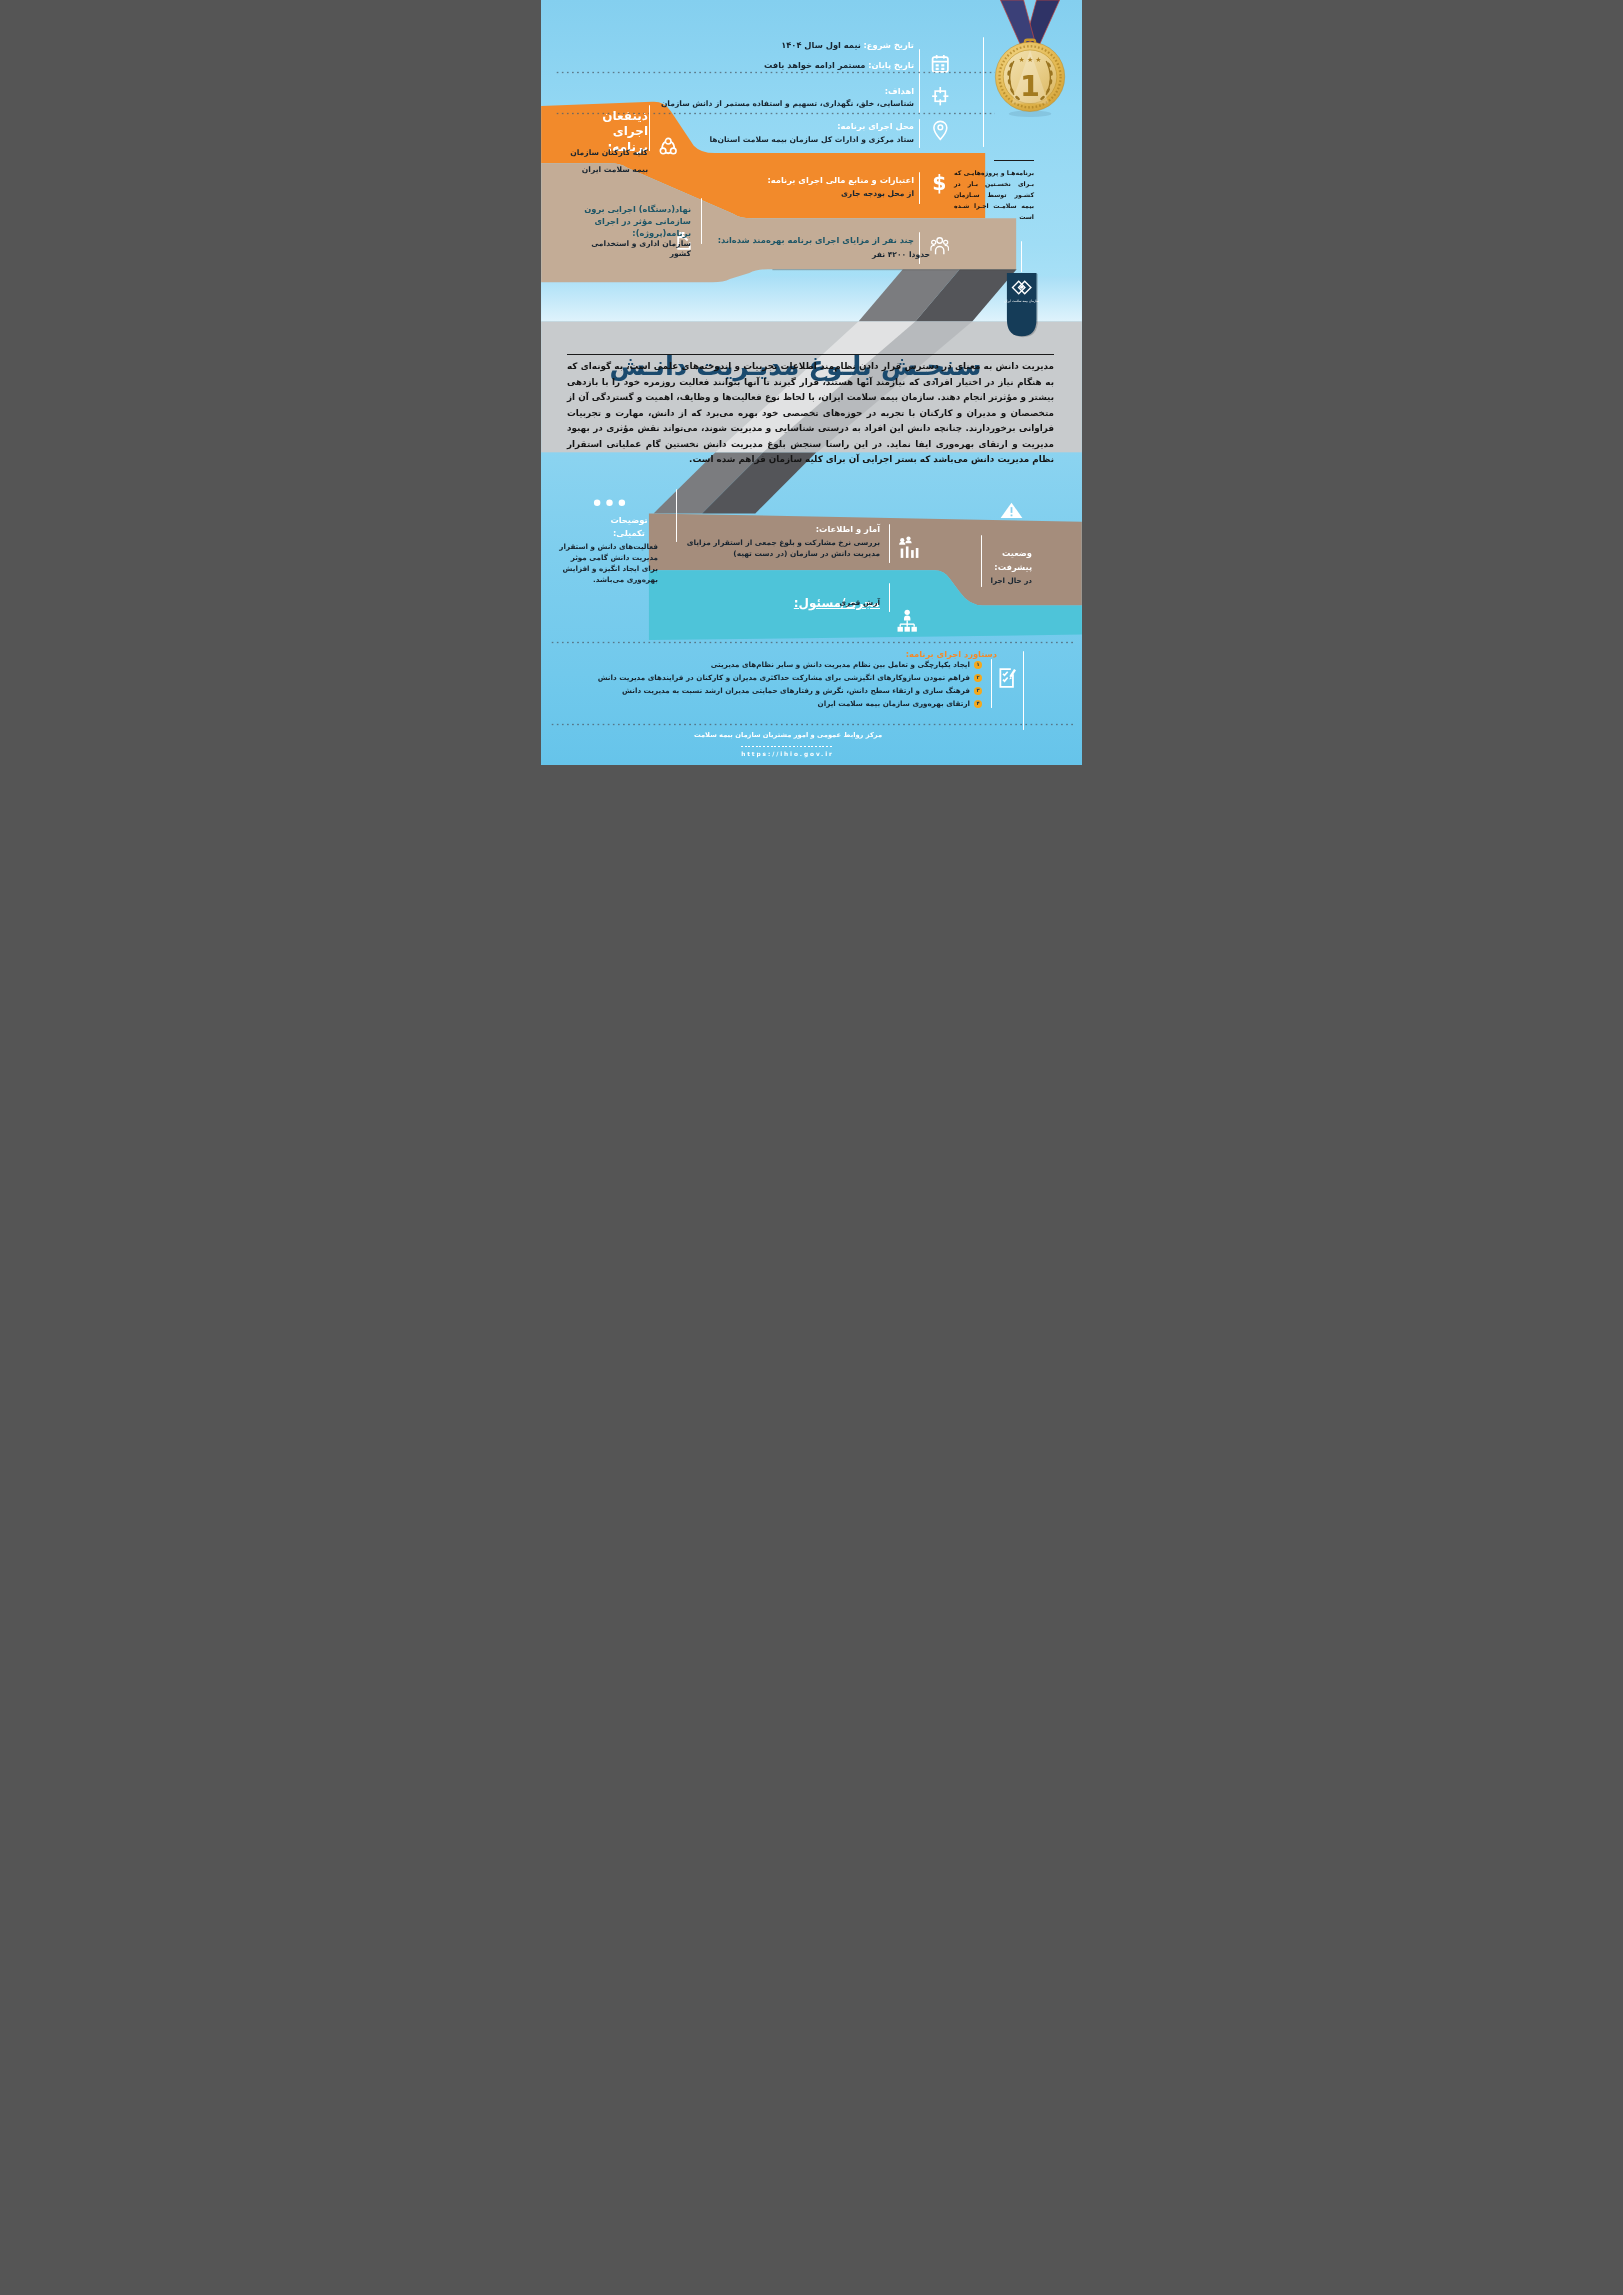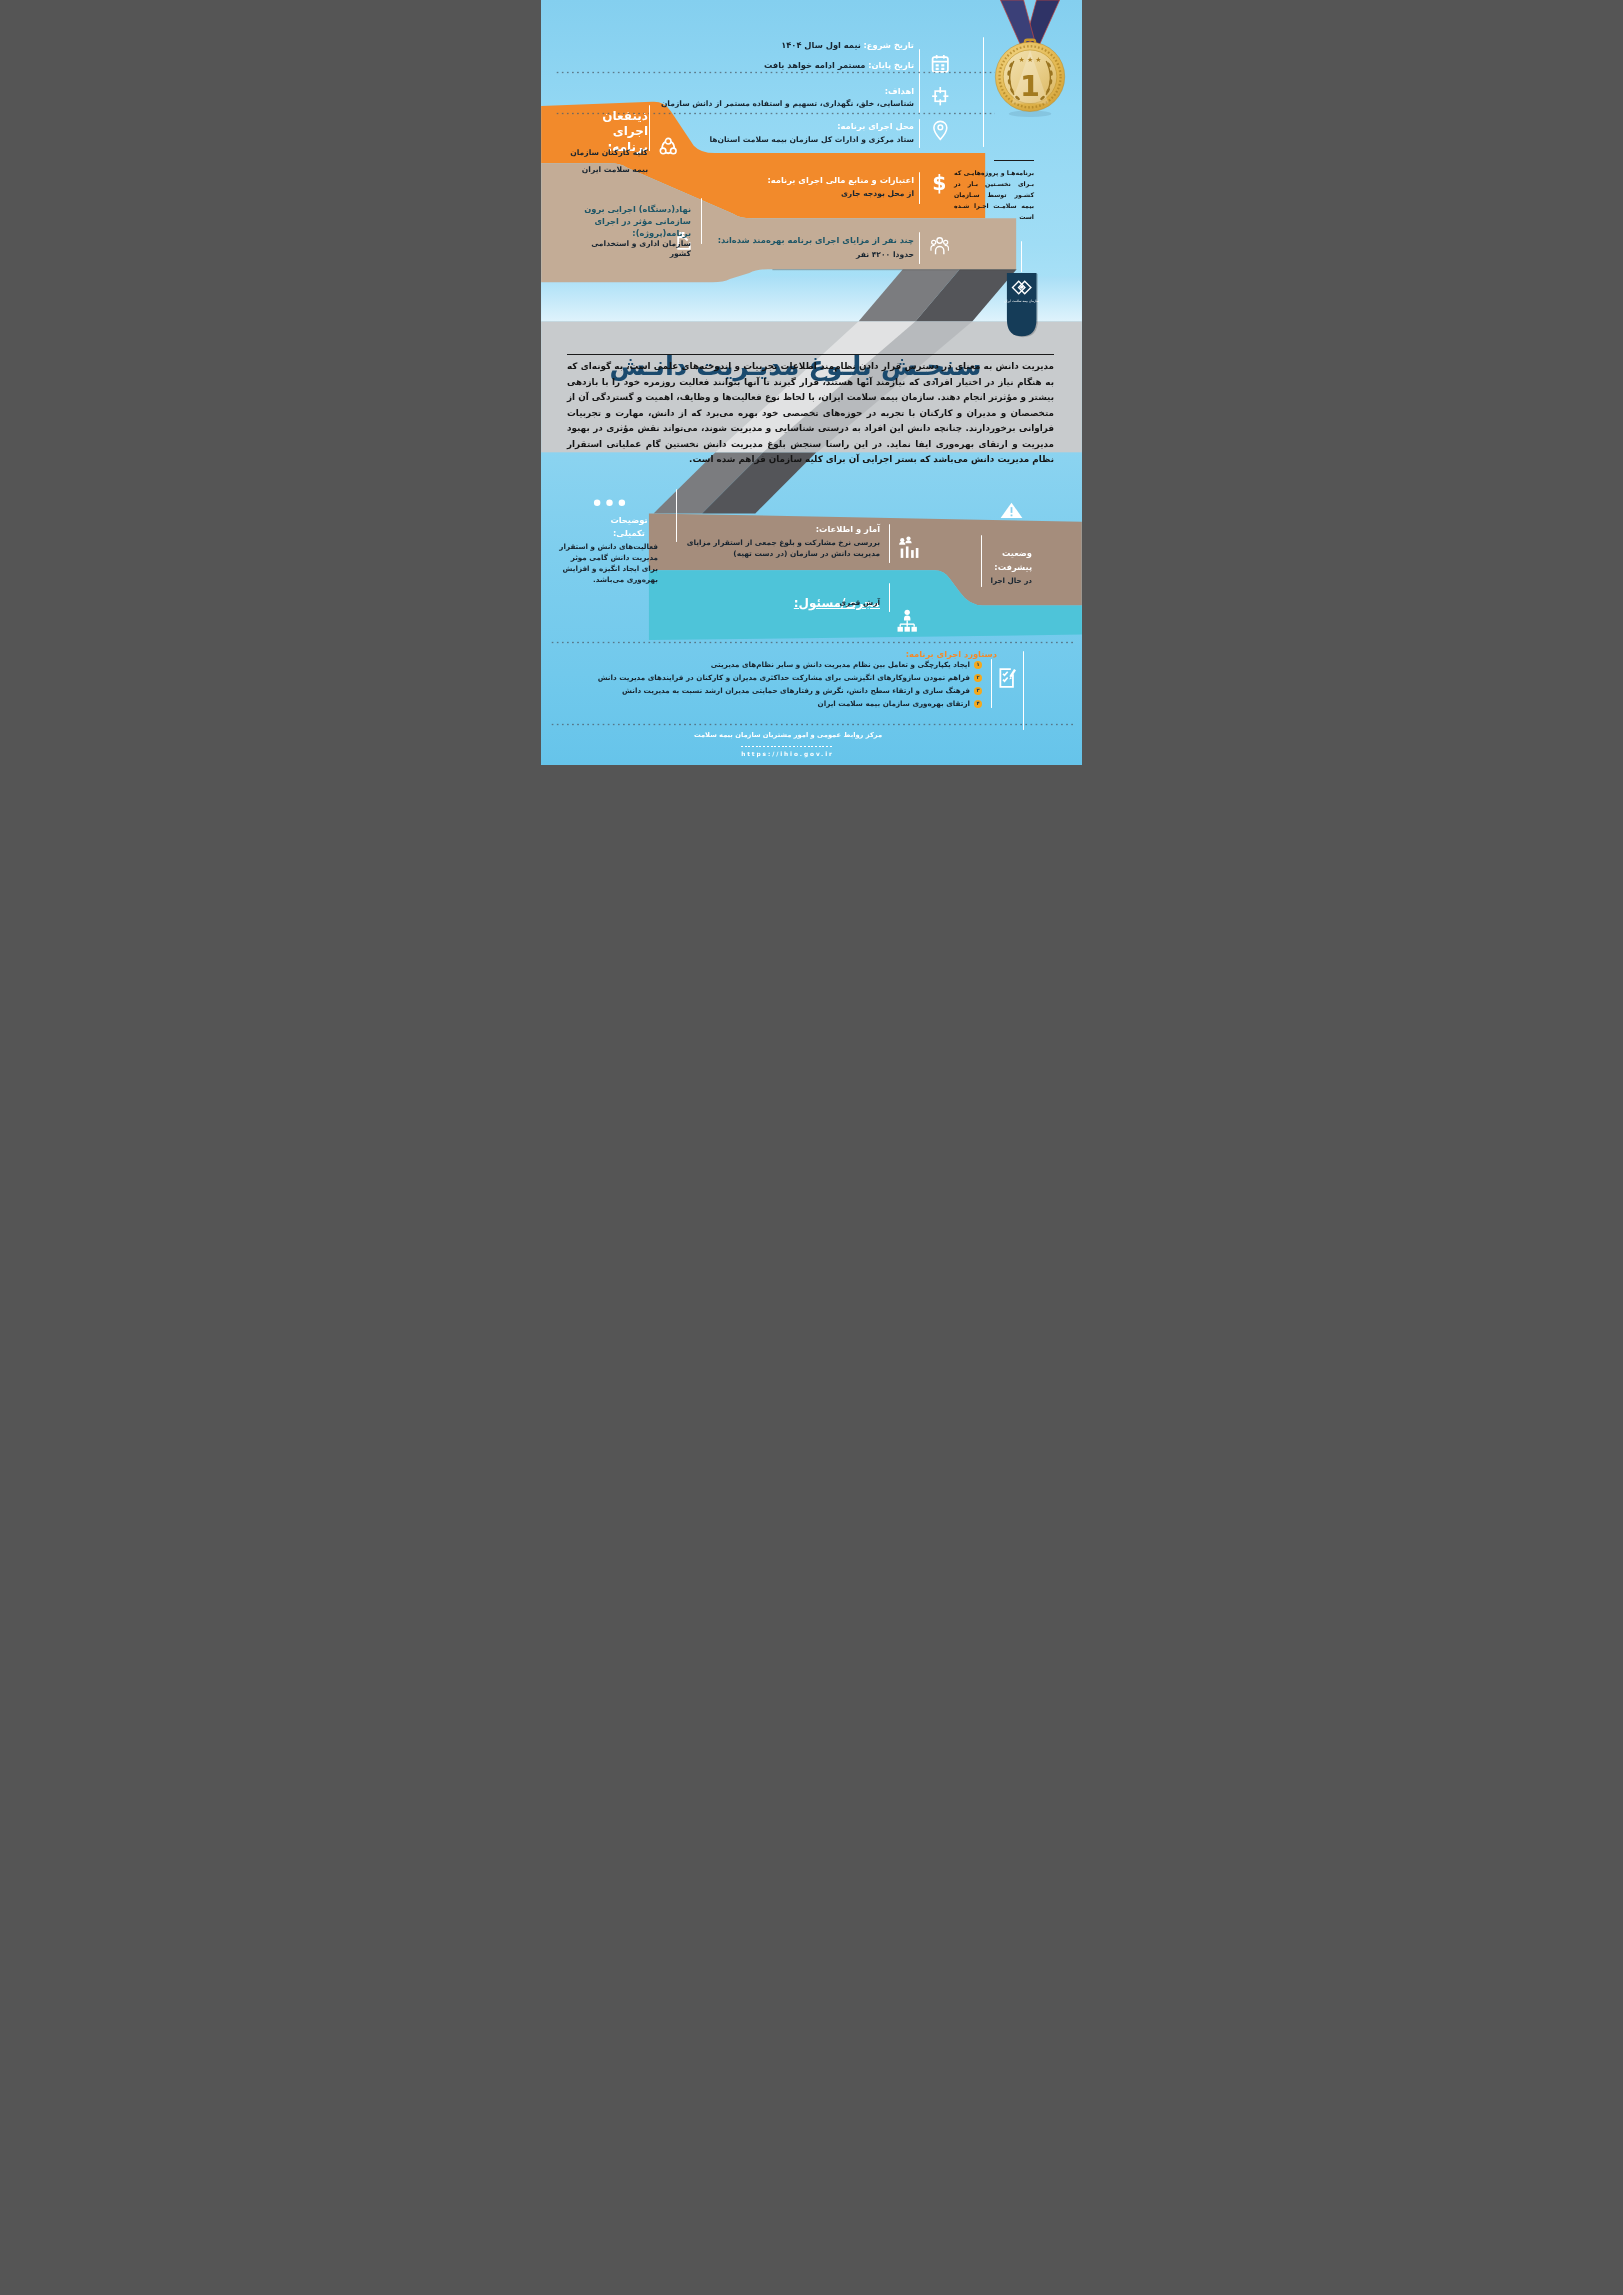--- a/index.html
+++ b/index.html
@@ -164,21 +164,21 @@
     <svg width="19.4" height="23" viewBox="0 0 42 50">
       <circle cx="21" cy="12" r="6" fill="none" stroke="#fff" stroke-width="3"></circle>
       <circle cx="8" cy="16" r="4.5" fill="none" stroke="#fff" stroke-width="2.6"></circle>
       <circle cx="34" cy="16" r="4.5" fill="none" stroke="#fff" stroke-width="2.6"></circle>
       <path d="M12,42 L12,34 A9,9 0 0 1 30,34 L30,42" fill="none" stroke="#fff" stroke-width="3"></path>
       <path d="M2,34 L2,28 A6,6 0 0 1 10,23" fill="none" stroke="#fff" stroke-width="2.6"></path>
       <path d="M40,34 L40,28 A6,6 0 0 0 32,23" fill="none" stroke="#fff" stroke-width="2.6"></path>
     </svg>
   </div>
   <div class="abs rtl teal nowrap" style="right:168px;top:235px;font-size:8.3px;text-align:center;">چند نفر از مزایای اجرای برنامه بهره‌مند شده‌اند:</div>
-  <div class="abs rtl vald nowrap" style="right:168px;top:250px;font-size:7.6px;text-align:center;">حدودا ۴۲۰۰ نفر</div>
+  <div class="abs rtl vald nowrap" style="right:152px;top:250px;font-size:7.6px;text-align:center;">حدودا ۴۲۰۰ نفر</div>
 
   <div class="vline" style="left:108px;top:105px;height:46px;"></div>
   <div class="icon" style="left:117px;top:137px;">
     <svg width="20.4" height="20.4" viewBox="0 0 44 44">
       <circle cx="22" cy="22" r="13" fill="none" stroke="#fff" stroke-width="4"></circle>
       <circle cx="22" cy="9" r="6" fill="#F28A2B" stroke="#fff" stroke-width="3.4"></circle>
       <circle cx="11" cy="30" r="6" fill="#F28A2B" stroke="#fff" stroke-width="3.4"></circle>
       <circle cx="33" cy="30" r="6" fill="#F28A2B" stroke="#fff" stroke-width="3.4"></circle>
     </svg>
   </div>

